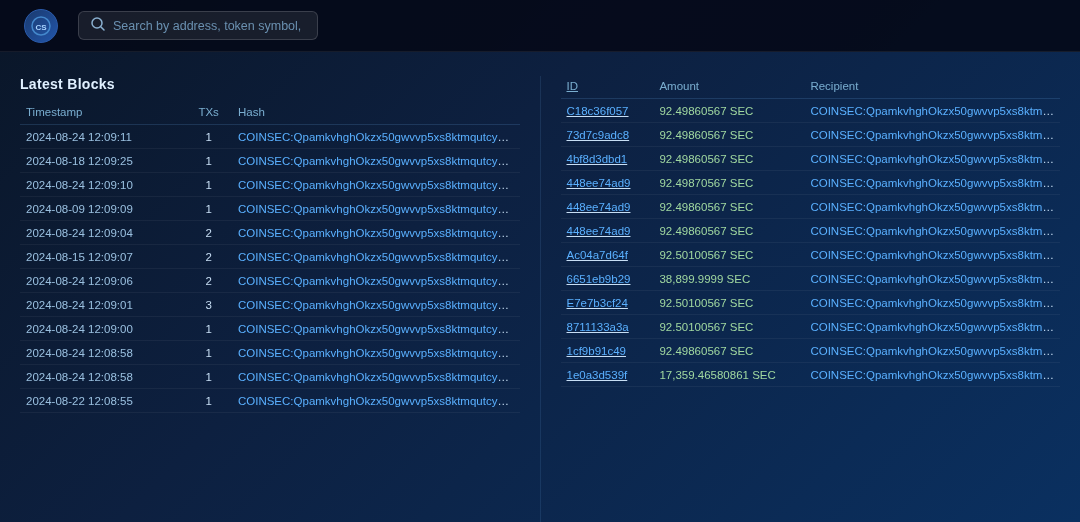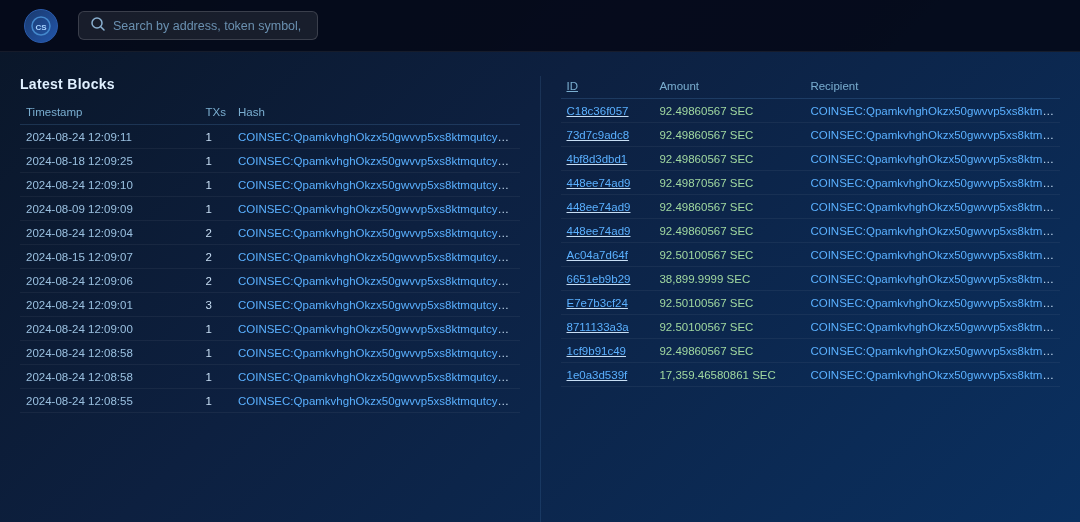--- a/index.html
+++ b/index.html
@@ -123,21 +123,21 @@
     }
     tbody td {
       padding: 5.5px 6px;
       color: #c8dff5;
       white-space: nowrap;
       overflow: hidden;
       text-overflow: ellipsis;
       max-width: 0;
     }
     .col-timestamp { width: 115px; }
-    .col-txs { width: 28px; text-align: right; }
+    .col-txs { width: 28px; text-align: center; }
     .col-hash { width: 200px; }
     .col-id { width: 80px; text-decoration: underline; }
     .col-amount { width: 130px; }
     .col-recipient { width: 220px; }
 
     .divider {
       width: 1px;
       background: rgba(100,160,220,0.15);
       margin: 0 20px;
       align-self: stretch;
@@ -233,21 +233,21 @@
       <td class="col-timestamp" style="color:#9ac0e0">2024-08-24 12:08:58</td>
       <td class="col-txs" style="text-align:center">1</td>
       <td class="col-hash" style="max-width:200px;overflow:hidden;text-overflow:ellipsis"><span class="hash-link">COINSEC:QpamkvhghOkzx50gwvvp5xs8ktmqutcy3dfs9dc3w7lm</span></td>
     </tr>
             <tr>
       <td class="col-timestamp" style="color:#9ac0e0">2024-08-24 12:08:58</td>
       <td class="col-txs" style="text-align:center">1</td>
       <td class="col-hash" style="max-width:200px;overflow:hidden;text-overflow:ellipsis"><span class="hash-link">COINSEC:QpamkvhghOkzx50gwvvp5xs8ktmqutcy3dfs9dc3w7lm</span></td>
     </tr>
             <tr>
-      <td class="col-timestamp" style="color:#9ac0e0">2024-08-24 12:08:55</td>
+      <td class="col-timestamp" style="color:#9ac0e0">2024-08-22 12:08:55</td>
       <td class="col-txs" style="text-align:center">1</td>
       <td class="col-hash" style="max-width:200px;overflow:hidden;text-overflow:ellipsis"><span class="hash-link">COINSEC:QpamkvhghOkzx50gwvvp5xs8ktmqutcy3dfs9dc3w7lm</span></td>
     </tr>
           </tbody>
       </table>
     </div>
   </div>
 
   <div class="divider"></div>
 

